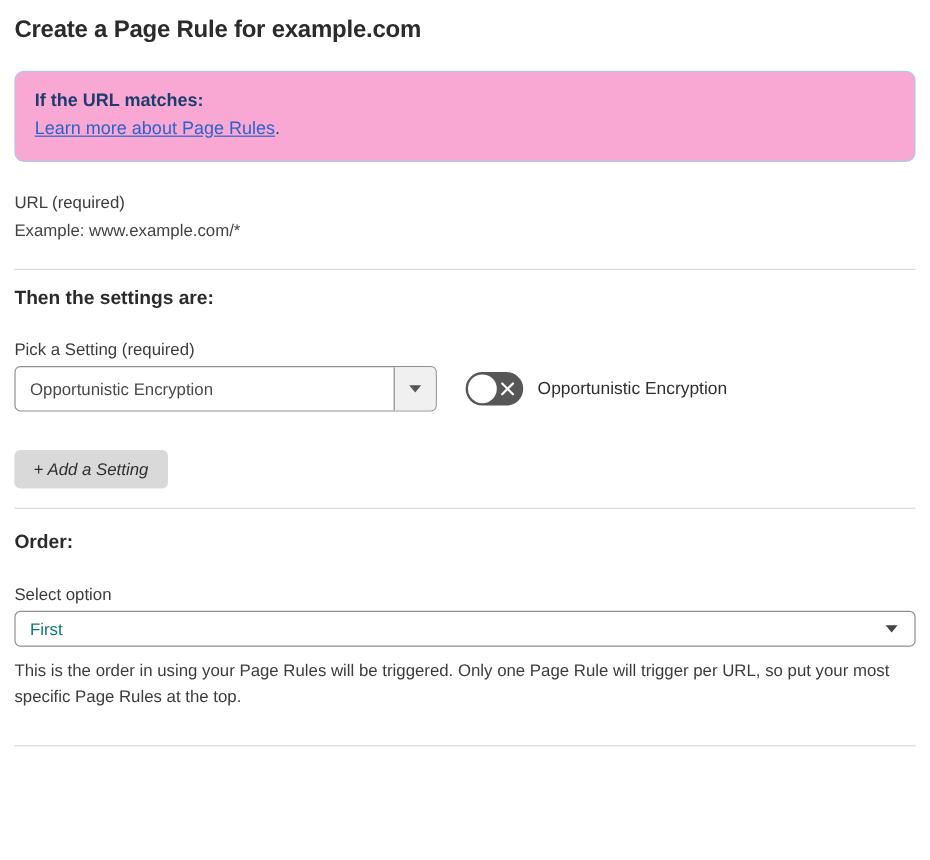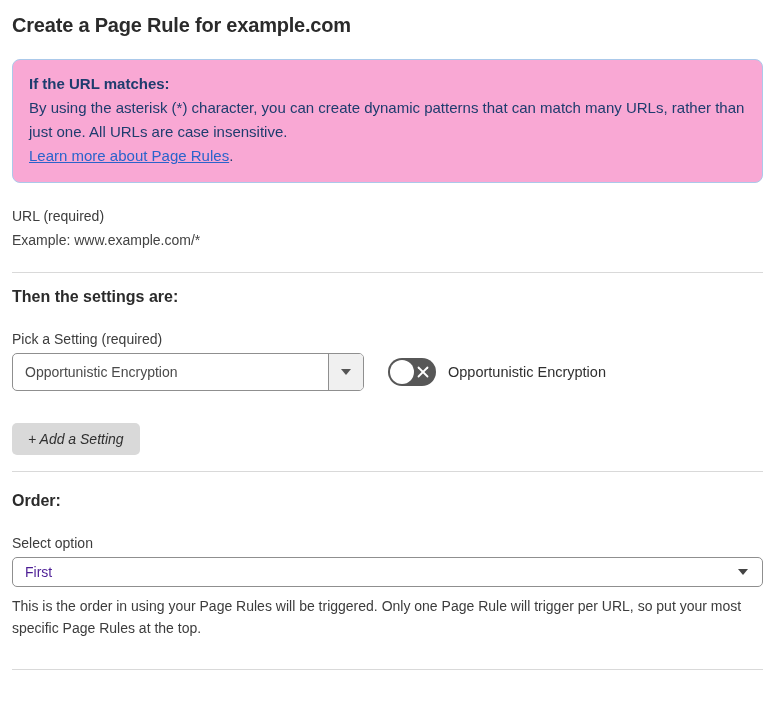--- a/index.html
+++ b/index.html
@@ -177,21 +177,21 @@
     margin-top: 6px;
     border: 1px solid #8f8f8f;
     border-radius: 5px;
     background: #ffffff;
     cursor: pointer;
     padding: 0 14px 0 12px;
   }
   .order-select .select-value {
     flex: 1;
     font-size: 14px;
-    color: #4c1d95;
+    color: #0f766e;
   }
   .order-select .caret-down {
     border-left-width: 5px;
     border-right-width: 5px;
     border-top-width: 6px;
     border-top-color: #444444;
   }
 
   .order-helper {
     margin-top: 8px;
@@ -205,21 +205,20 @@
 </style>
 </head>
 <body>
 
 <div class="page">
 
   <h1 class="page-title">Create a Page Rule for example.com</h1>
 
   <div class="info-box">
     <div class="info-heading">If the URL matches:</div>
-    <div class="info-body"><span>By using the asterisk (*) character, you can create dynamic patterns that can match many URLs, rather than just one. All URLs are case insensitive.</span></div>
     <div class="info-link-line"><a class="info-link">Learn more about Page Rules</a><span>.</span></div>
   </div>
 
   <label class="field-label">URL (required)</label>
   <div class="helper-text">Example: www.example.com/*</div>
 
   <hr class="divider">
 
   <h2 class="section-heading">Then the settings are:</h2>
 

